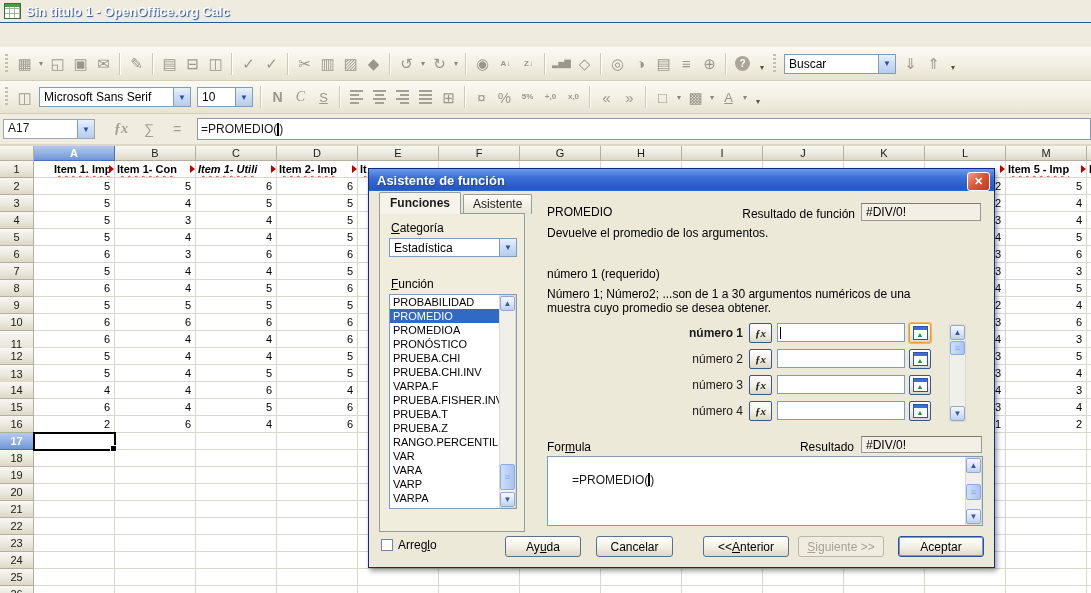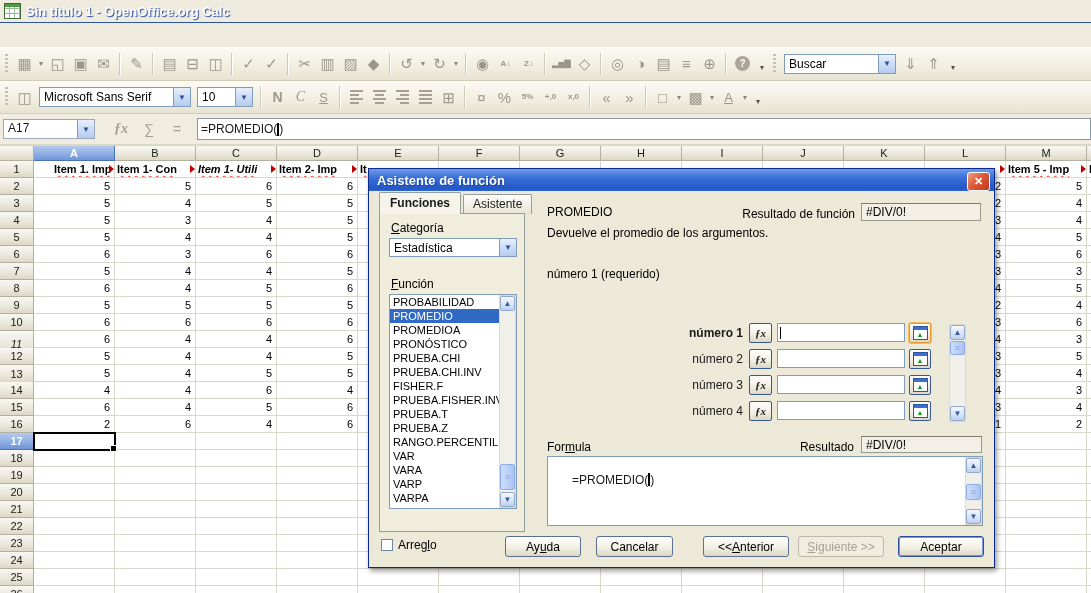--- a/index.html
+++ b/index.html
@@ -310,21 +310,21 @@
       <div class="gh" style="left: 0px; top: 15px; width: 34px; height: 17px;">1</div>
       <div class="gh" style="left: 0px; top: 32px; width: 34px; height: 17px;">2</div>
       <div class="gh" style="left: 0px; top: 49px; width: 34px; height: 17px;">3</div>
       <div class="gh" style="left: 0px; top: 66px; width: 34px; height: 17px;">4</div>
       <div class="gh" style="left: 0px; top: 83px; width: 34px; height: 17px;">5</div>
       <div class="gh" style="left: 0px; top: 100px; width: 34px; height: 17px;">6</div>
       <div class="gh" style="left: 0px; top: 117px; width: 34px; height: 17px;">7</div>
       <div class="gh" style="left: 0px; top: 134px; width: 34px; height: 17px;">8</div>
       <div class="gh" style="left: 0px; top: 151px; width: 34px; height: 17px;">9</div>
       <div class="gh" style="left: 0px; top: 168px; width: 34px; height: 17px;">10</div>
-      <div class="gh" style="left: 0px; top: 185px; width: 34px; height: 26px; font-style: italic;">11</div>
+      <div class="gh" style="left: 0px; top: 185px; width: 34px; height: 26px;">11</div>
       <div class="gh" style="left: 0px; top: 202px; width: 34px; height: 17px;">12</div>
       <div class="gh" style="left: 0px; top: 219px; width: 34px; height: 18px;">13</div>
       <div class="gh" style="left: 0px; top: 236px; width: 34px; height: 17px;">14</div>
       <div class="gh" style="left: 0px; top: 253px; width: 34px; height: 17px;">15</div>
       <div class="gh" style="left: 0px; top: 270px; width: 34px; height: 17px;">16</div>
       <div class="gh sel" style="left: 0px; top: 287px; width: 34px; height: 17px;">17</div>
       <div class="gh" style="left: 0px; top: 304px; width: 34px; height: 17px;">18</div>
       <div class="gh" style="left: 0px; top: 321px; width: 34px; height: 17px;">19</div>
       <div class="gh" style="left: 0px; top: 338px; width: 34px; height: 17px;">20</div>
       <div class="gh" style="left: 0px; top: 355px; width: 34px; height: 17px;">21</div>
@@ -722,21 +722,21 @@
       <span class="combo-btn">▼</span>
     </div>
     <div class="dlg-label" style="left:22px;top:108px;"><u>F</u>unción</div>
     <div id="dlg-func-list">
         <div class="fn-item" style="width: 108px;">PROBABILIDAD</div>
         <div class="fn-item sel" style="width: 108px;">PROMEDIO</div>
         <div class="fn-item" style="width: 108px;">PROMEDIOA</div>
         <div class="fn-item" style="width: 108px;">PRONÓSTICO</div>
         <div class="fn-item" style="width: 108px;">PRUEBA.CHI</div>
         <div class="fn-item" style="width: 108px;">PRUEBA.CHI.INV</div>
-        <div class="fn-item" style="width: 108px;">FISHER.F</div>
+        <div class="fn-item" style="width: 108px;">VARPA.F</div>
         <div class="fn-item" style="width: 108px;">PRUEBA.FISHER.INV</div>
         <div class="fn-item" style="width: 108px;">PRUEBA.T</div>
         <div class="fn-item" style="width: 108px;">PRUEBA.Z</div>
         <div class="fn-item" style="width: 108px;">RANGO.PERCENTIL</div>
         <div class="fn-item" style="width: 108px;">VAR</div>
         <div class="fn-item" style="width: 108px;">VARA</div>
         <div class="fn-item" style="width: 108px;">VARP</div>
         <div class="fn-item" style="width: 108px;">VARPA</div>
         <div class="sb" style="right: 0px; top: 0px; width: 17px; height: 213px;">
           <span class="btn up">▲</span>
@@ -744,20 +744,21 @@
           <span class="btn dn">▼</span>
         </div>
       </div>
 
     <div class="dlg-label" style="left:178px;top:36px;">PROMEDIO</div>
     <div class="dlg-label" style="left:330px;top:38px;width:156px;text-align:right;">Resultado de función</div>
     <div id="dlg-sunken-resfn" style="left:492px;top:34px;width:120px;height:18px;">#DIV/0!</div>
 
     <div class="dlg-label" style="left:178px;top:57px;">Devuelve el promedio de los argumentos.</div>
     <div class="dlg-label" style="left:178px;top:98px;">número 1 (requerido)</div>
+    <div class="dlg-label multiline" style="left:178px;top:119px;width:404px;white-space:normal;">Número 1; Número2; ...son de 1 a 30 argumentos numéricos de una muestra cuyo promedio se desea obtener.</div>
 
     <div id="dlg-args">
         <div class="argrow-label" style="top: 154px; font-weight: bold;">número 1</div>
         <div class="xpbtn" style="left: 380px; top: 154px; width: 23px; height: 20px;">
           <span class="fxg">ƒx</span>
         </div>
         <div class="xpfield" style="left: 408px; top: 154px; width: 128px; height: 19px;">
           <span class="caret" style="height: 12px; width: 1px;"></span>
         </div>
         <div class="xpbtn focus-orange" style="left: 540px; top: 154px; width: 22px; height: 20px;">

